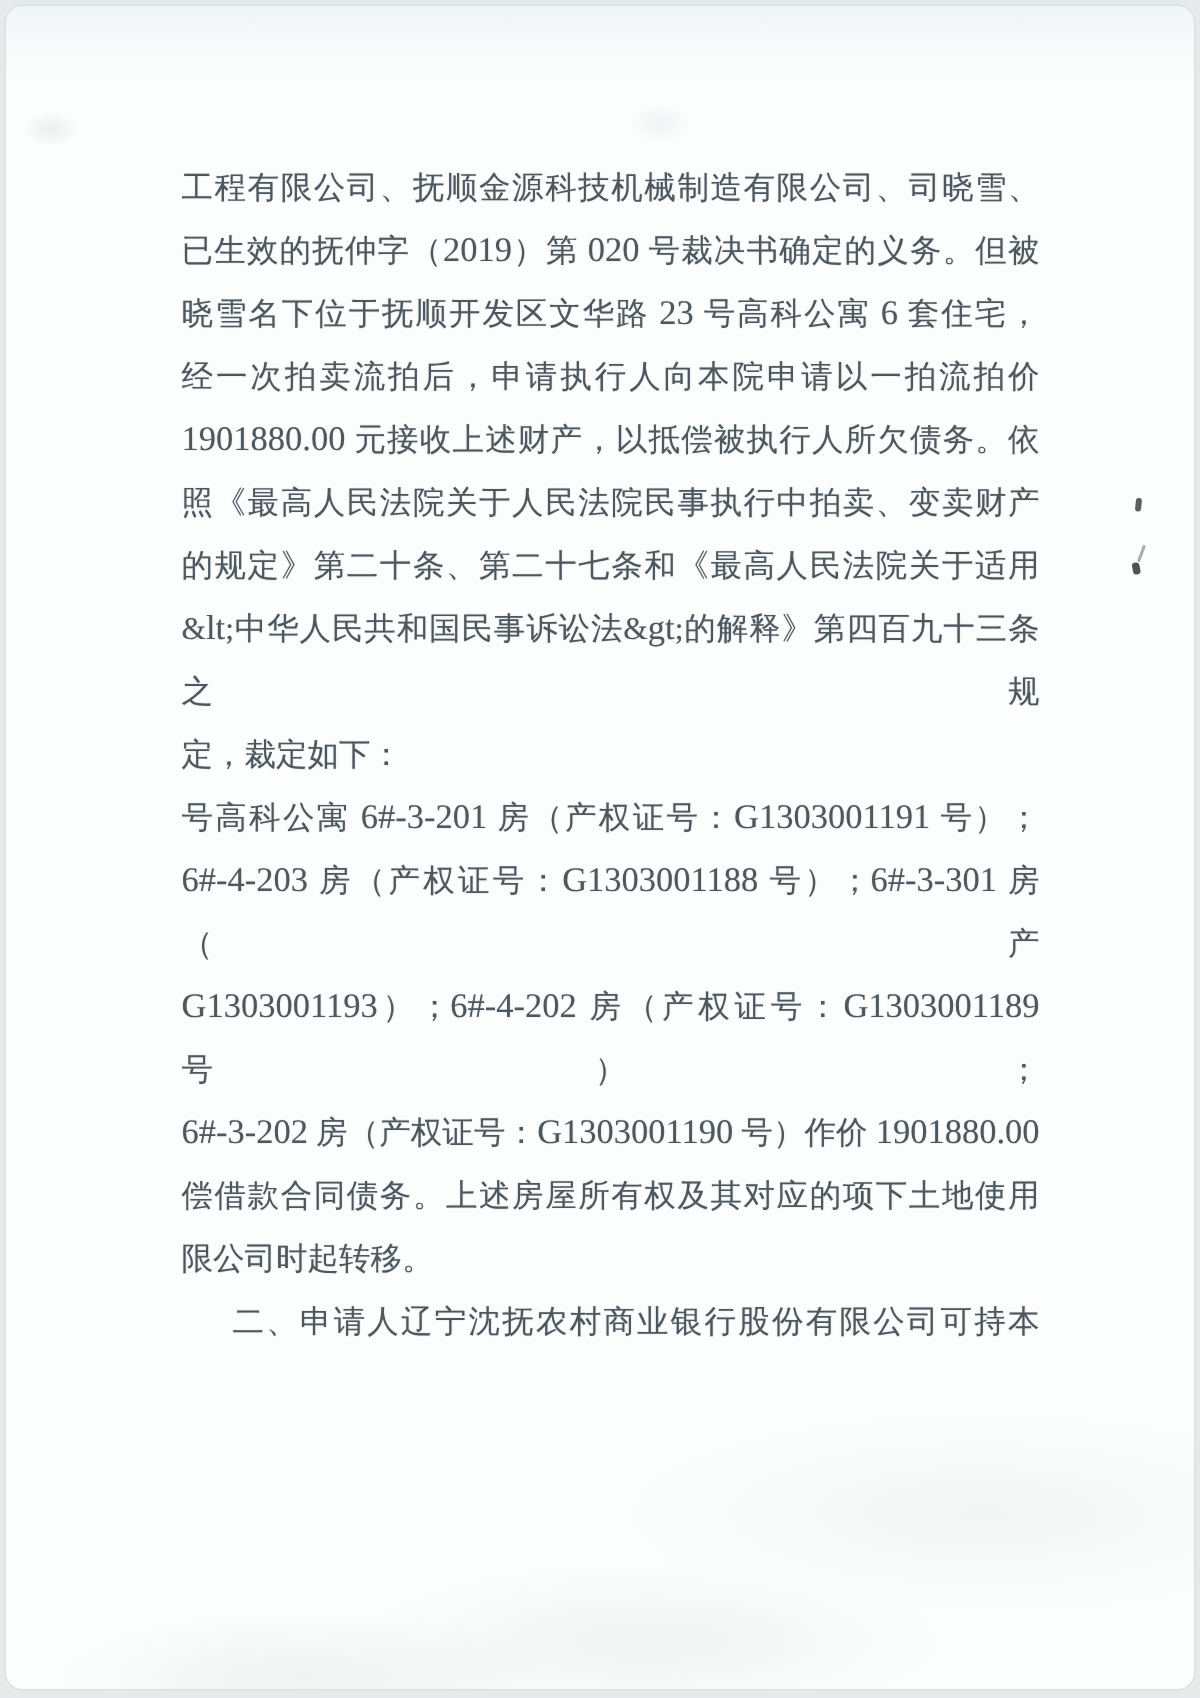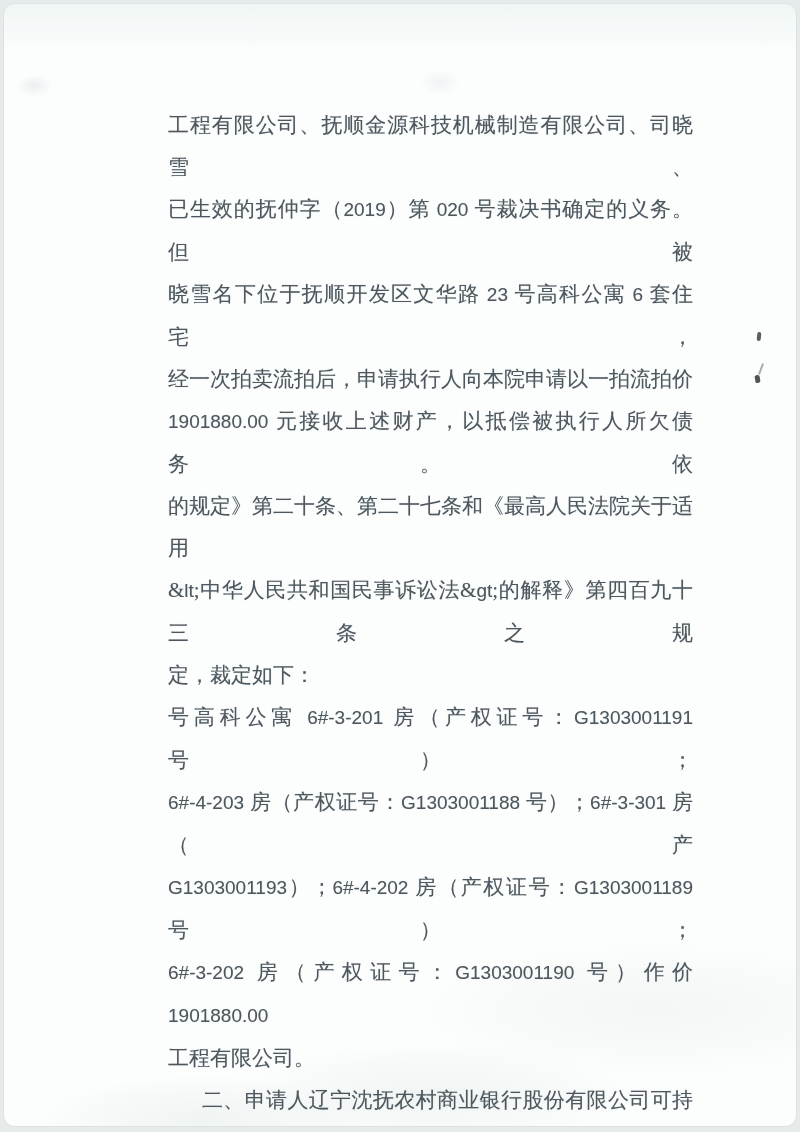--- a/index.html
+++ b/index.html
@@ -38,32 +38,31 @@
     top: 100px;
     width: 572px;
   }
   .line {
     font-size: 21px;
     line-height: 42px;
     color: #4d575e;
     text-align: justify;
     text-align-last: justify;
     text-shadow: 0 0 1px rgba(95,110,118,0.35);
-    margin-left: 47px;
   }
   .line.left {
     text-align: right;
     text-align-last: left;
   }
   .line.indent {
     text-indent: 34px;
   }
   .latin {
-    font-size: 19px;
-    font-family: Liberation Sans, sans-serif;
+    font-size: 23px;
+    font-family: Liberation Serif, serif;
   }
   .speck {
     position: absolute;
   }
   .speck-a {
     left: 753px; top: 328px;
     width: 4px; height: 9px;
     background: #585f60;
     border-radius: 2px;
     transform: rotate(6deg);
@@ -86,26 +85,28 @@
 </head>
 <body>
 
 <div class="page">
   <div class="doc-body">
     <div class="line">工程有限公司、抚顺金源科技机械制造有限公司、司晓雪、</div>
     <div class="line">已生效的抚仲字（<span class="latin">2019</span>）第 <span class="latin">020</span> 号裁决书确定的义务。但被</div>
     <div class="line">晓雪名下位于抚顺开发区文华路 <span class="latin">23</span> 号高科公寓 <span class="latin">6</span> 套住宅，</div>
     <div class="line">经一次拍卖流拍后，申请执行人向本院申请以一拍流拍价</div>
     <div class="line"><span class="latin">1901880.00</span> 元接收上述财产，以抵偿被执行人所欠债务。依</div>
+    <div class="line">照《最高人民法院关于人民法院民事执行中拍卖、变卖财产</div>
     <div class="line">的规定》第二十条、第二十七条和《最高人民法院关于适用</div>
     <div class="line">&amp;<span class="latin">lt</span>;中华人民共和国民事诉讼法&amp;<span class="latin">gt</span>;的解释》第四百九十三条之规</div>
     <div class="line left">定，裁定如下：</div>
     <div class="line">号高科公寓 <span class="latin">6#-3-201</span> 房（产权证号：<span class="latin">G1303001191</span> 号）；</div>
     <div class="line"><span class="latin">6#-4-203</span> 房（产权证号：<span class="latin">G1303001188</span> 号）；<span class="latin">6#-3-301</span> 房（产</div>
     <div class="line"><span class="latin">G1303001193</span>）；<span class="latin">6#-4-202</span> 房（产权证号：<span class="latin">G1303001189</span> 号）；</div>
     <div class="line"><span class="latin">6#-3-202</span> 房（产权证号：<span class="latin">G1303001190</span> 号）作价 <span class="latin">1901880.00</span></div>
-    <div class="line left">工程有限公司。</div>
+    <div class="line">偿借款合同债务。上述房屋所有权及其对应的项下土地使用</div>
+    <div class="line left">限公司时起转移。</div>
     <div class="line indent">二、申请人辽宁沈抚农村商业银行股份有限公司可持本</div>
   </div>
   <div class="speck speck-a"></div>
   <div class="speck speck-b-tail"></div>
   <div class="speck speck-b-dot"></div>
 </div>
 
 </body></html>

